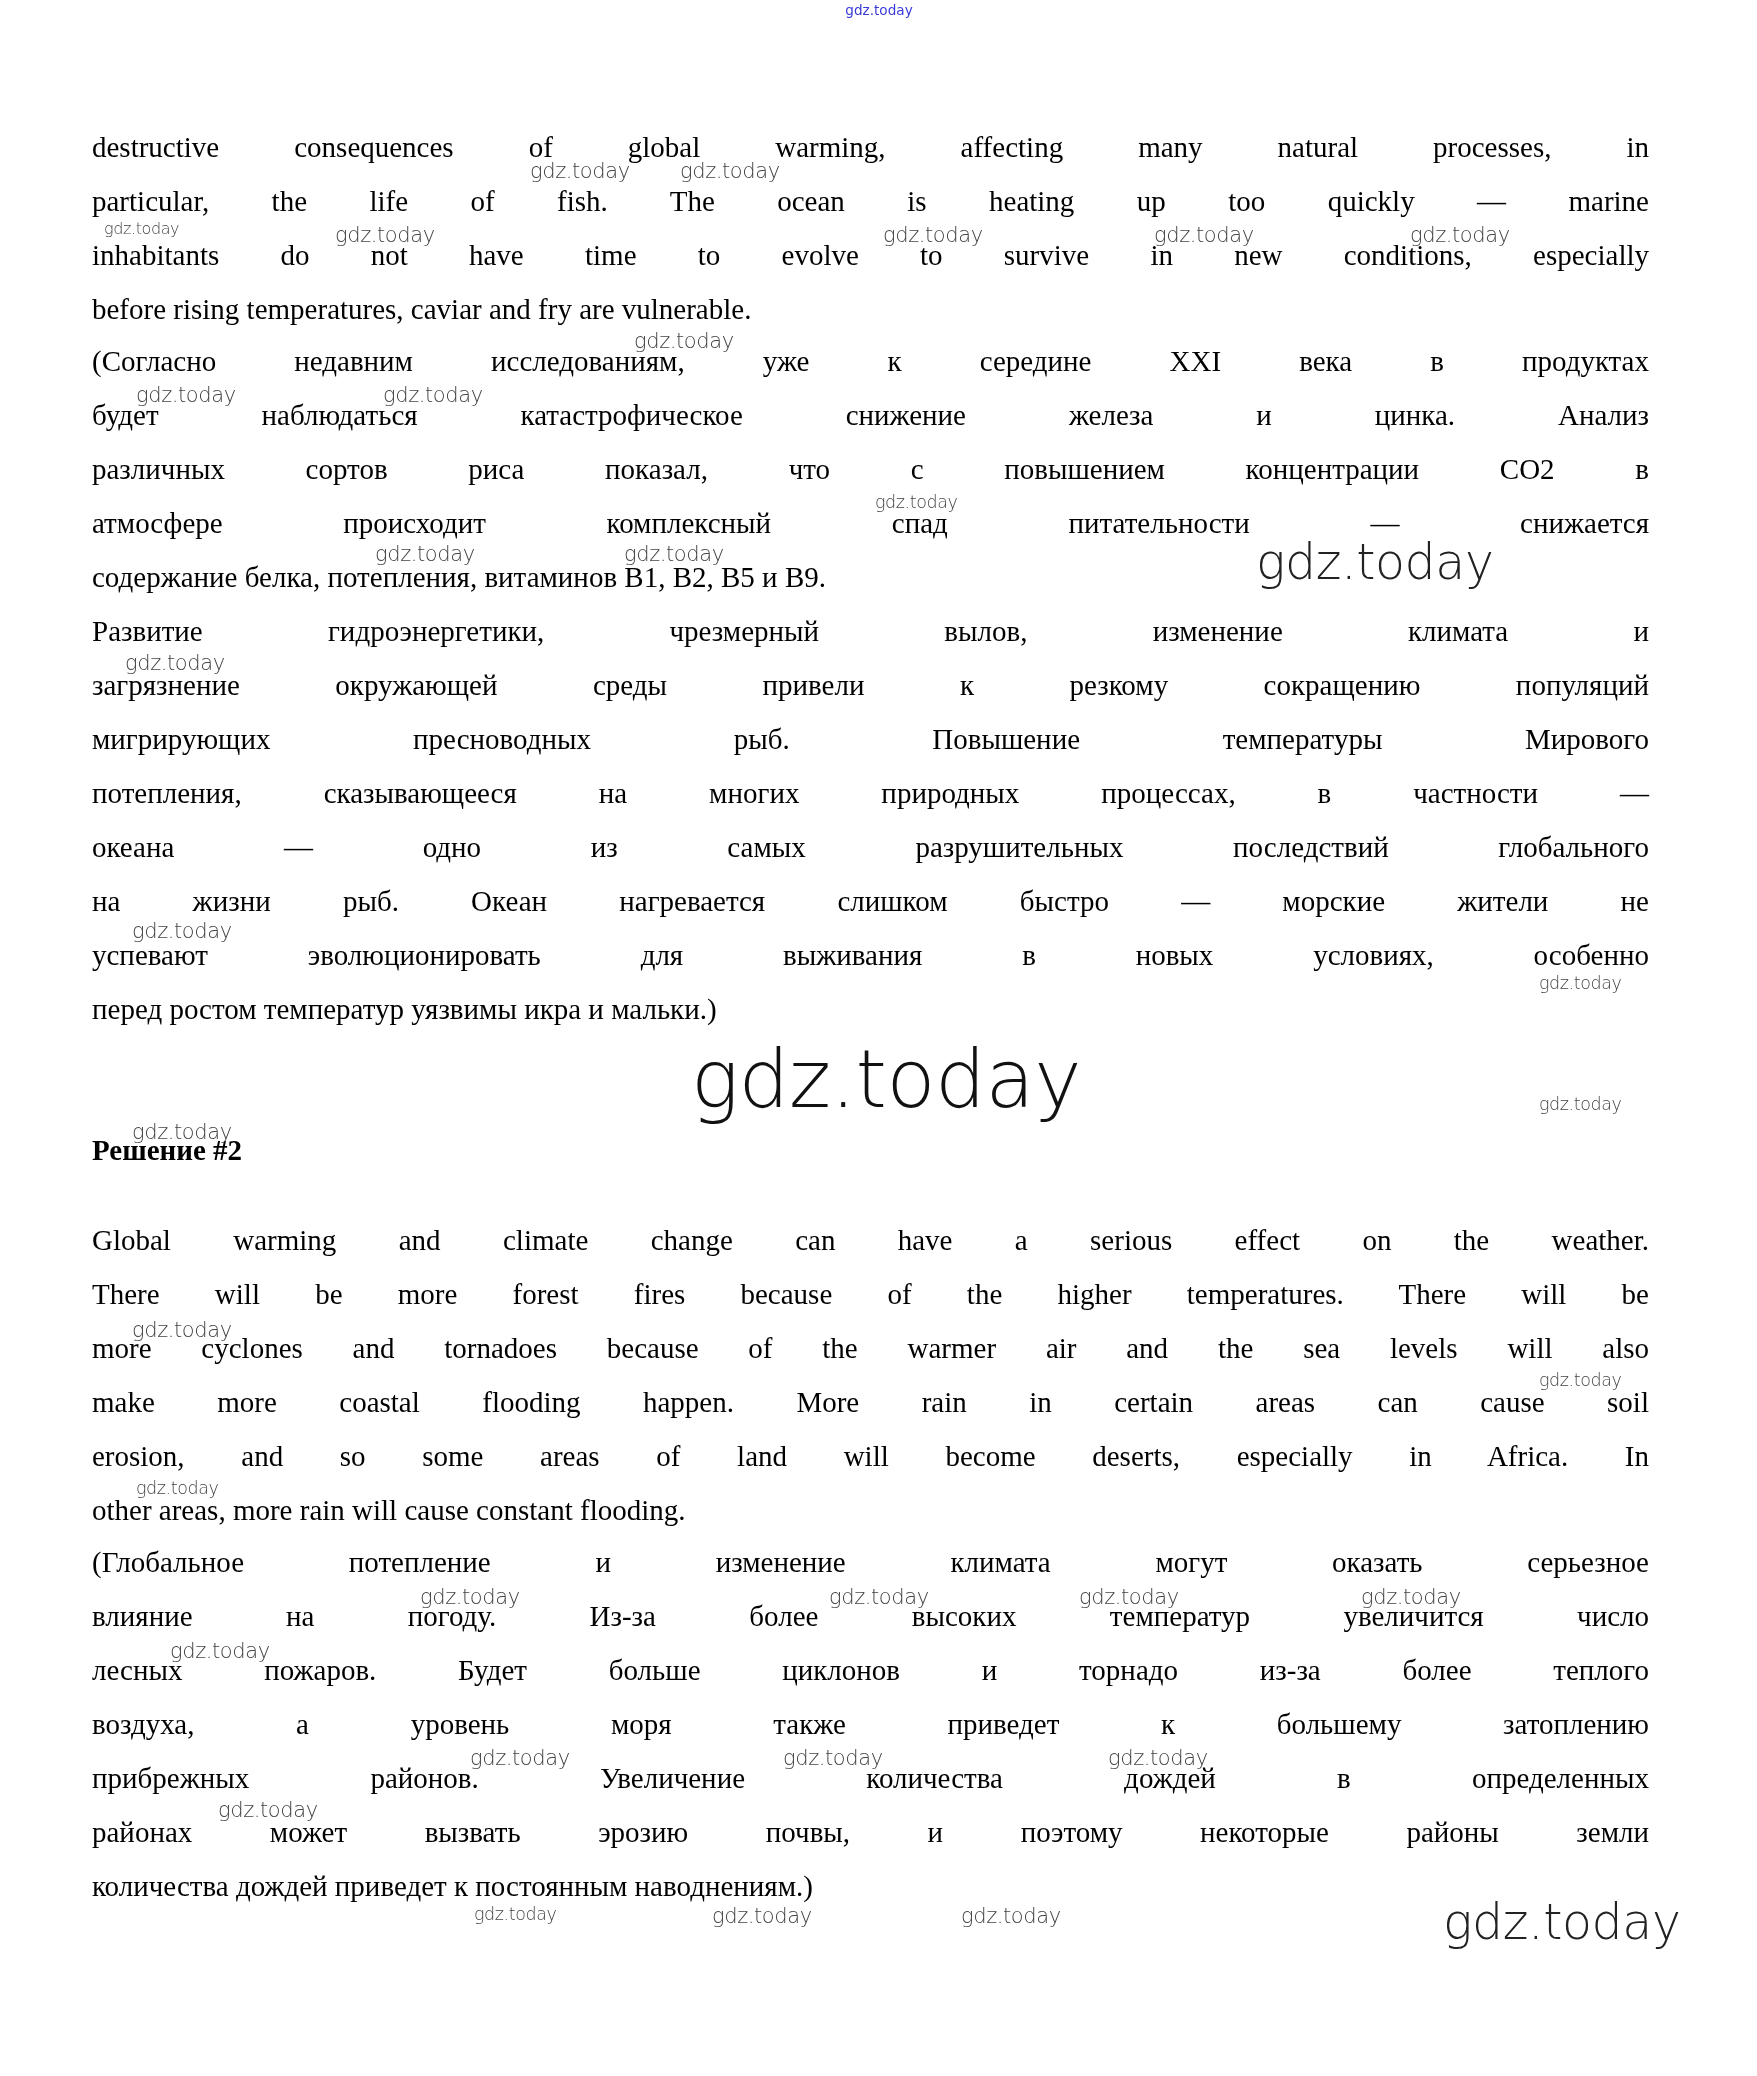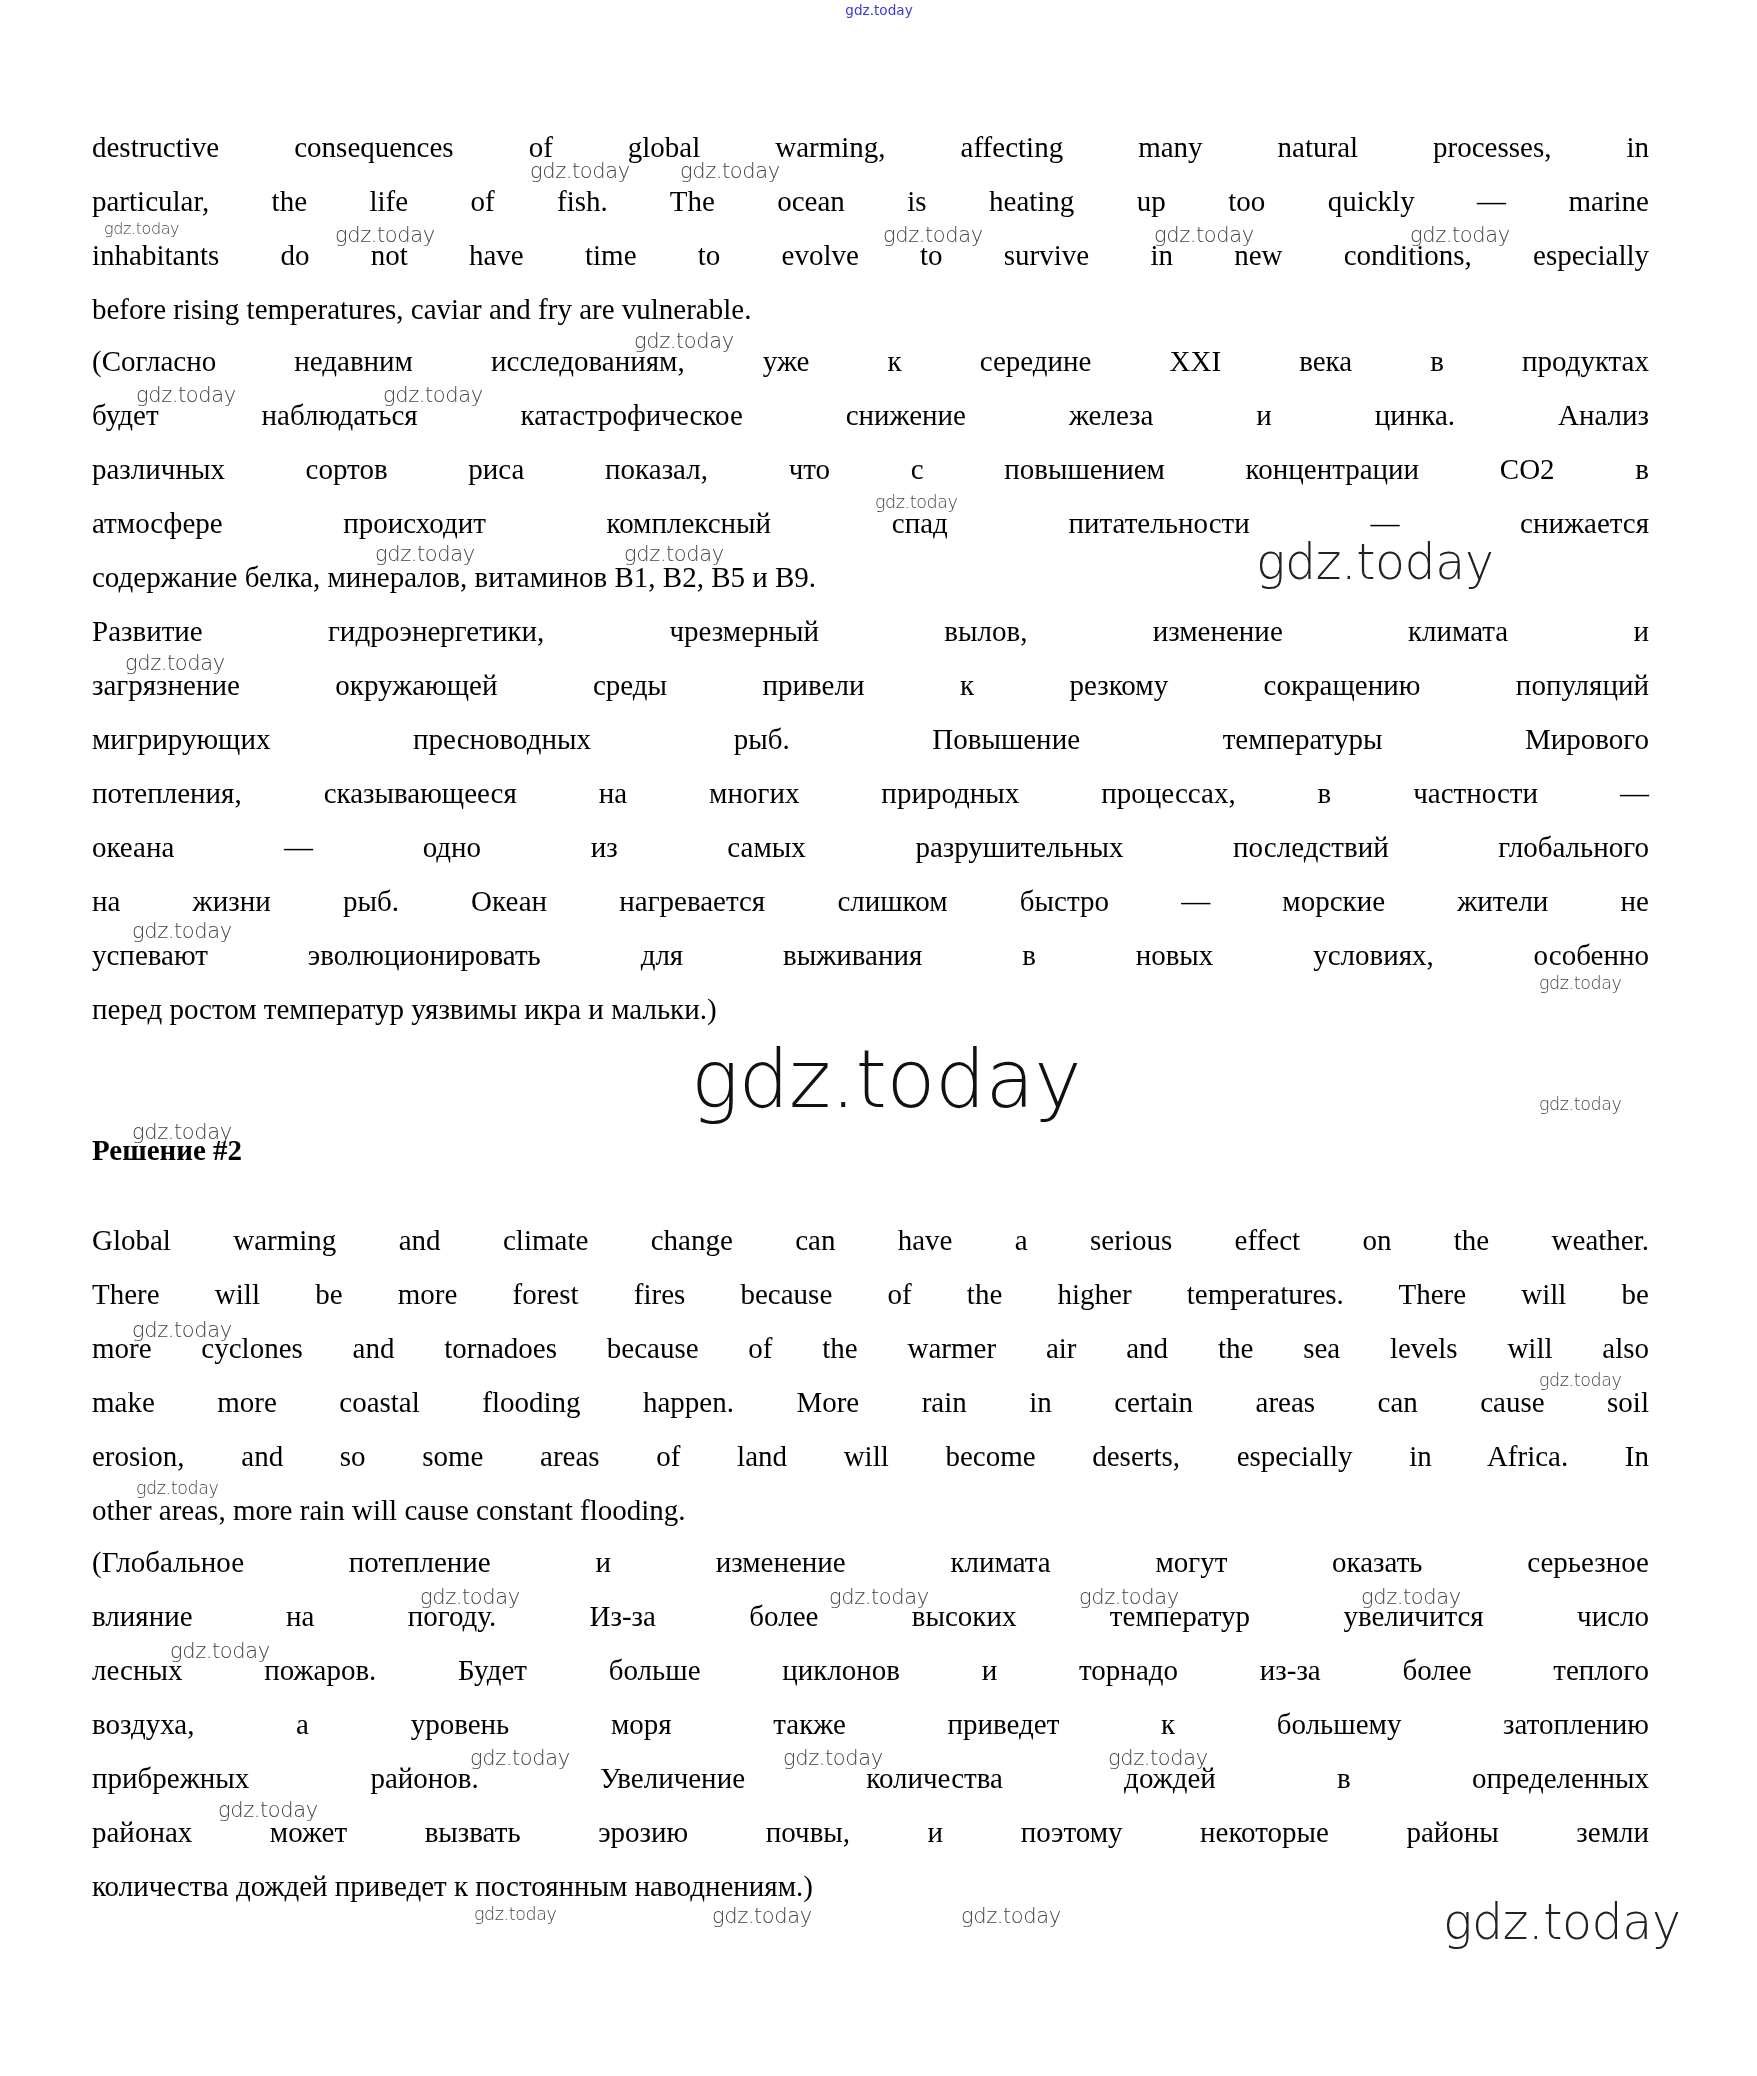--- a/index.html
+++ b/index.html
@@ -27,21 +27,21 @@
   <span class="line">particular, the life of fish. The ocean is heating up too quickly — marine</span>
   <span class="line">inhabitants do not have time to evolve to survive in new conditions, especially</span>
   <span class="line last">before rising temperatures, caviar and fry are vulnerable.</span>
 </div>
 
 <div class="para" style="top:334px;">
   <span class="line">(Согласно недавним исследованиям, уже к середине XXI века в продуктах</span>
   <span class="line">будет наблюдаться катастрофическое снижение железа и цинка. Анализ</span>
   <span class="line">различных сортов риса показал, что с повышением концентрации CO2 в</span>
   <span class="line">атмосфере происходит комплексный спад питательности — снижается</span>
-  <span class="line last">содержание белка, минералов, витаминов B1, B2, B5 и B9.</span>
+  <span class="line last">содержание белка, потепления, витаминов B1, B2, B5 и B9.</span>
   <span class="line">Развитие гидроэнергетики, чрезмерный вылов, изменение климата и</span>
   <span class="line">загрязнение окружающей среды привели к резкому сокращению популяций</span>
   <span class="line">мигрирующих пресноводных рыб. Повышение температуры Мирового</span>
   <span class="line">потепления, сказывающееся на многих природных процессах, в частности —</span>
   <span class="line">океана — одно из самых разрушительных последствий глобального</span>
   <span class="line">на жизни рыб. Океан нагревается слишком быстро — морские жители не</span>
   <span class="line">успевают эволюционировать для выживания в новых условиях, особенно</span>
   <span class="line last">перед ростом температур уязвимы икра и мальки.)</span>
 </div>
 

